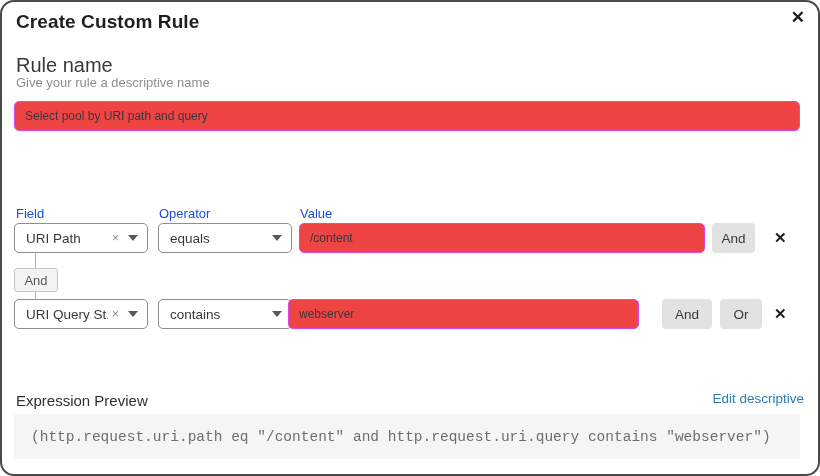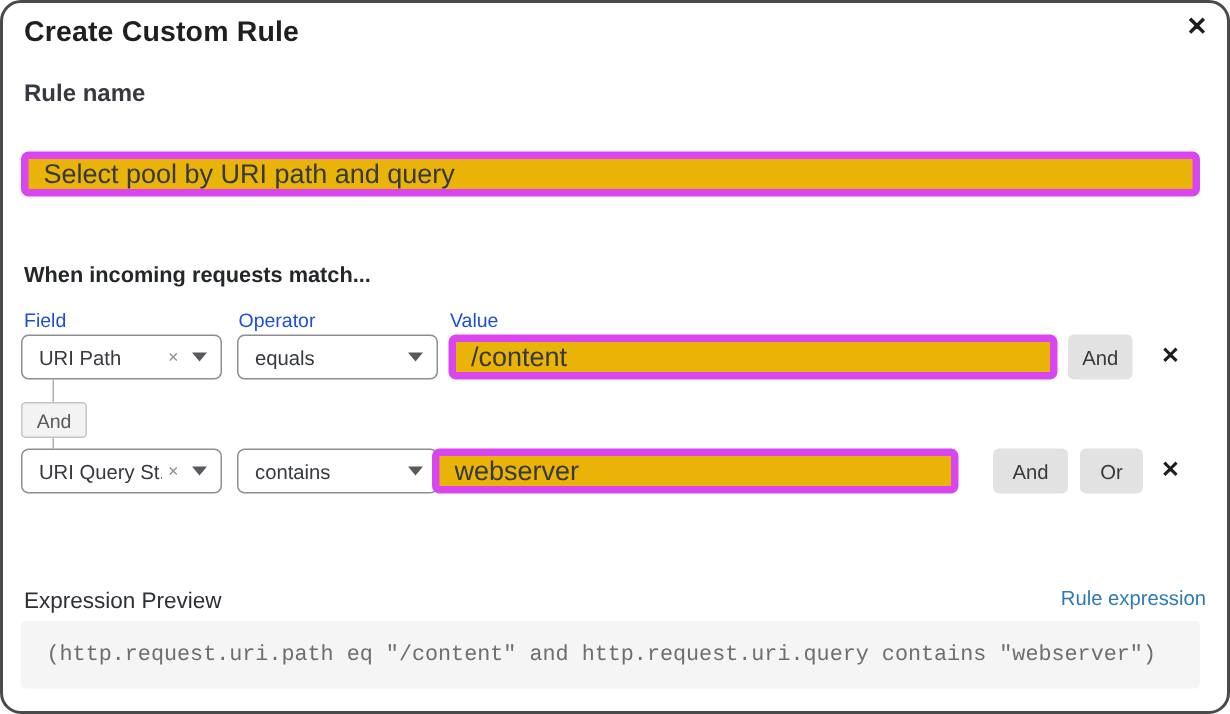--- a/index.html
+++ b/index.html
@@ -24,34 +24,34 @@
     background: none; border: none;
     font-family: "Liberation Sans", sans-serif;
   }
   .title {
     position: absolute; left: 14px; top: 9px;
     font-size: 19px; font-weight: 700; color: #1d1f21;
     letter-spacing: 0.1px;
   }
   .rule-name-label {
     position: absolute; left: 14px; top: 52px;
-    font-size: 16px; color: #36393f; font-weight: bold;
+    font-size: 20px; color: #36393f;
   }
   .rule-name-helper {
     position: absolute; left: 14px; top: 73px;
     font-size: 13px; color: #8e8e8e;
   }
   .text-input {
     position: absolute;
     height: 30px;
-    border: 5px solid #d946ef; border-radius: 5px;
-    font-family: "Liberation Sans", sans-serif;
-    font-size: 18px; color: #36393f;
+    border: 1px solid #d946ef; border-radius: 5px;
+    font-family: "Liberation Sans", sans-serif;
+    font-size: 12px; color: #36393f;
     padding: 0 10px;
-    background: #eab308;
+    background: #ef4444;
     outline: none;
   }
   #rule-name-input { left: 12px; top: 99px; width: 786px; }
   .match-heading {
     position: absolute; left: 14px; top: 174px;
     font-size: 14.5px; font-weight: 700; color: #24272a;
   }
   .col-label {
     position: absolute; top: 204px;
     font-size: 13px; color: #1d4ed8;
@@ -148,23 +148,23 @@
 </style>
 </head>
 <body>
 
 <div class="dialog">
 
   <div class="title">Create Custom Rule</div>
   <button class="close-btn">✕</button>
 
   <div class="rule-name-label">Rule name</div>
+  <div class="rule-name-helper">Give your rule a descriptive name</div>
   <input class="text-input" id="rule-name-input" value="Select pool by URI path and query" style="">
 
-  <div class="match-heading">When incoming requests match...</div>
 
   <div class="col-label" id="col-field">Field</div>
   <div class="col-label" id="col-operator">Operator</div>
   <div class="col-label" id="col-value">Value</div>
 
   <div class="row1">
     <div class="select el field-select">
       <span class="select-label">URI Path</span>
       <span class="clear-x">×</span>
       <span class="caret"></span>
@@ -192,16 +192,16 @@
       <span class="select-label">contains</span>
       <span class="caret"></span>
     </div>
     <input class="text-input" id="value-input-2" value="webserver" style="">
     <button class="gray-btn" id="and-btn-2">And</button>
     <button class="gray-btn" id="or-btn-2">Or</button>
     <button class="remove-x" id="remove-2">✕</button>
   </div>
 
   <div class="expr-label">Expression Preview</div>
-  <a class="edit-link">Rule expression</a>
+  <a class="edit-link">Edit descriptive</a>
   <div class="expr-code">(http.request.uri.path eq "/content" and http.request.uri.query contains "webserver")</div>
 
 </div>
 
 </body></html>

